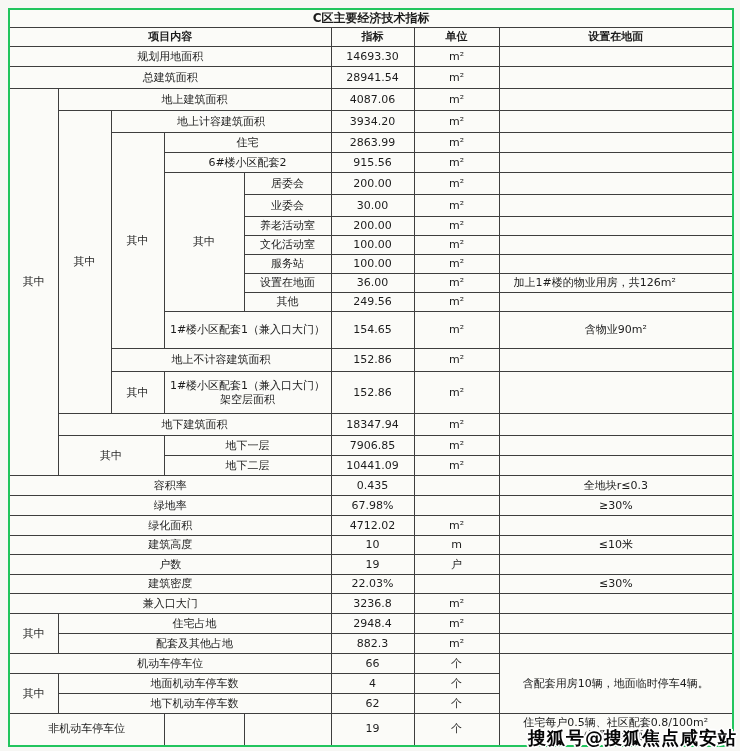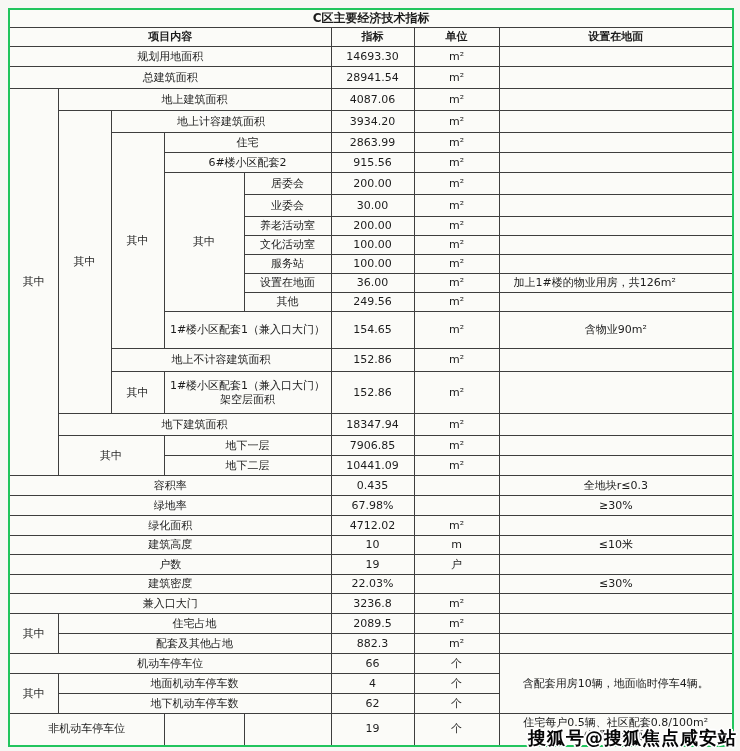--- a/index.html
+++ b/index.html
@@ -228,21 +228,21 @@
     <tr class="h20">
       <td colspan="5">兼入口大门</td>
       <td>3236.8</td>
       <td>m²</td>
       <td></td>
     </tr>
 
     <tr class="h20">
       <td rowspan="2">其中</td>
       <td colspan="4">住宅占地</td>
-      <td>2089.5</td>
+      <td>2948.4</td>
       <td>m²</td>
       <td></td>
     </tr>
     <tr class="h20">
       <td colspan="4">配套及其他占地</td>
       <td>882.3</td>
       <td>m²</td>
       <td></td>
     </tr>
 

